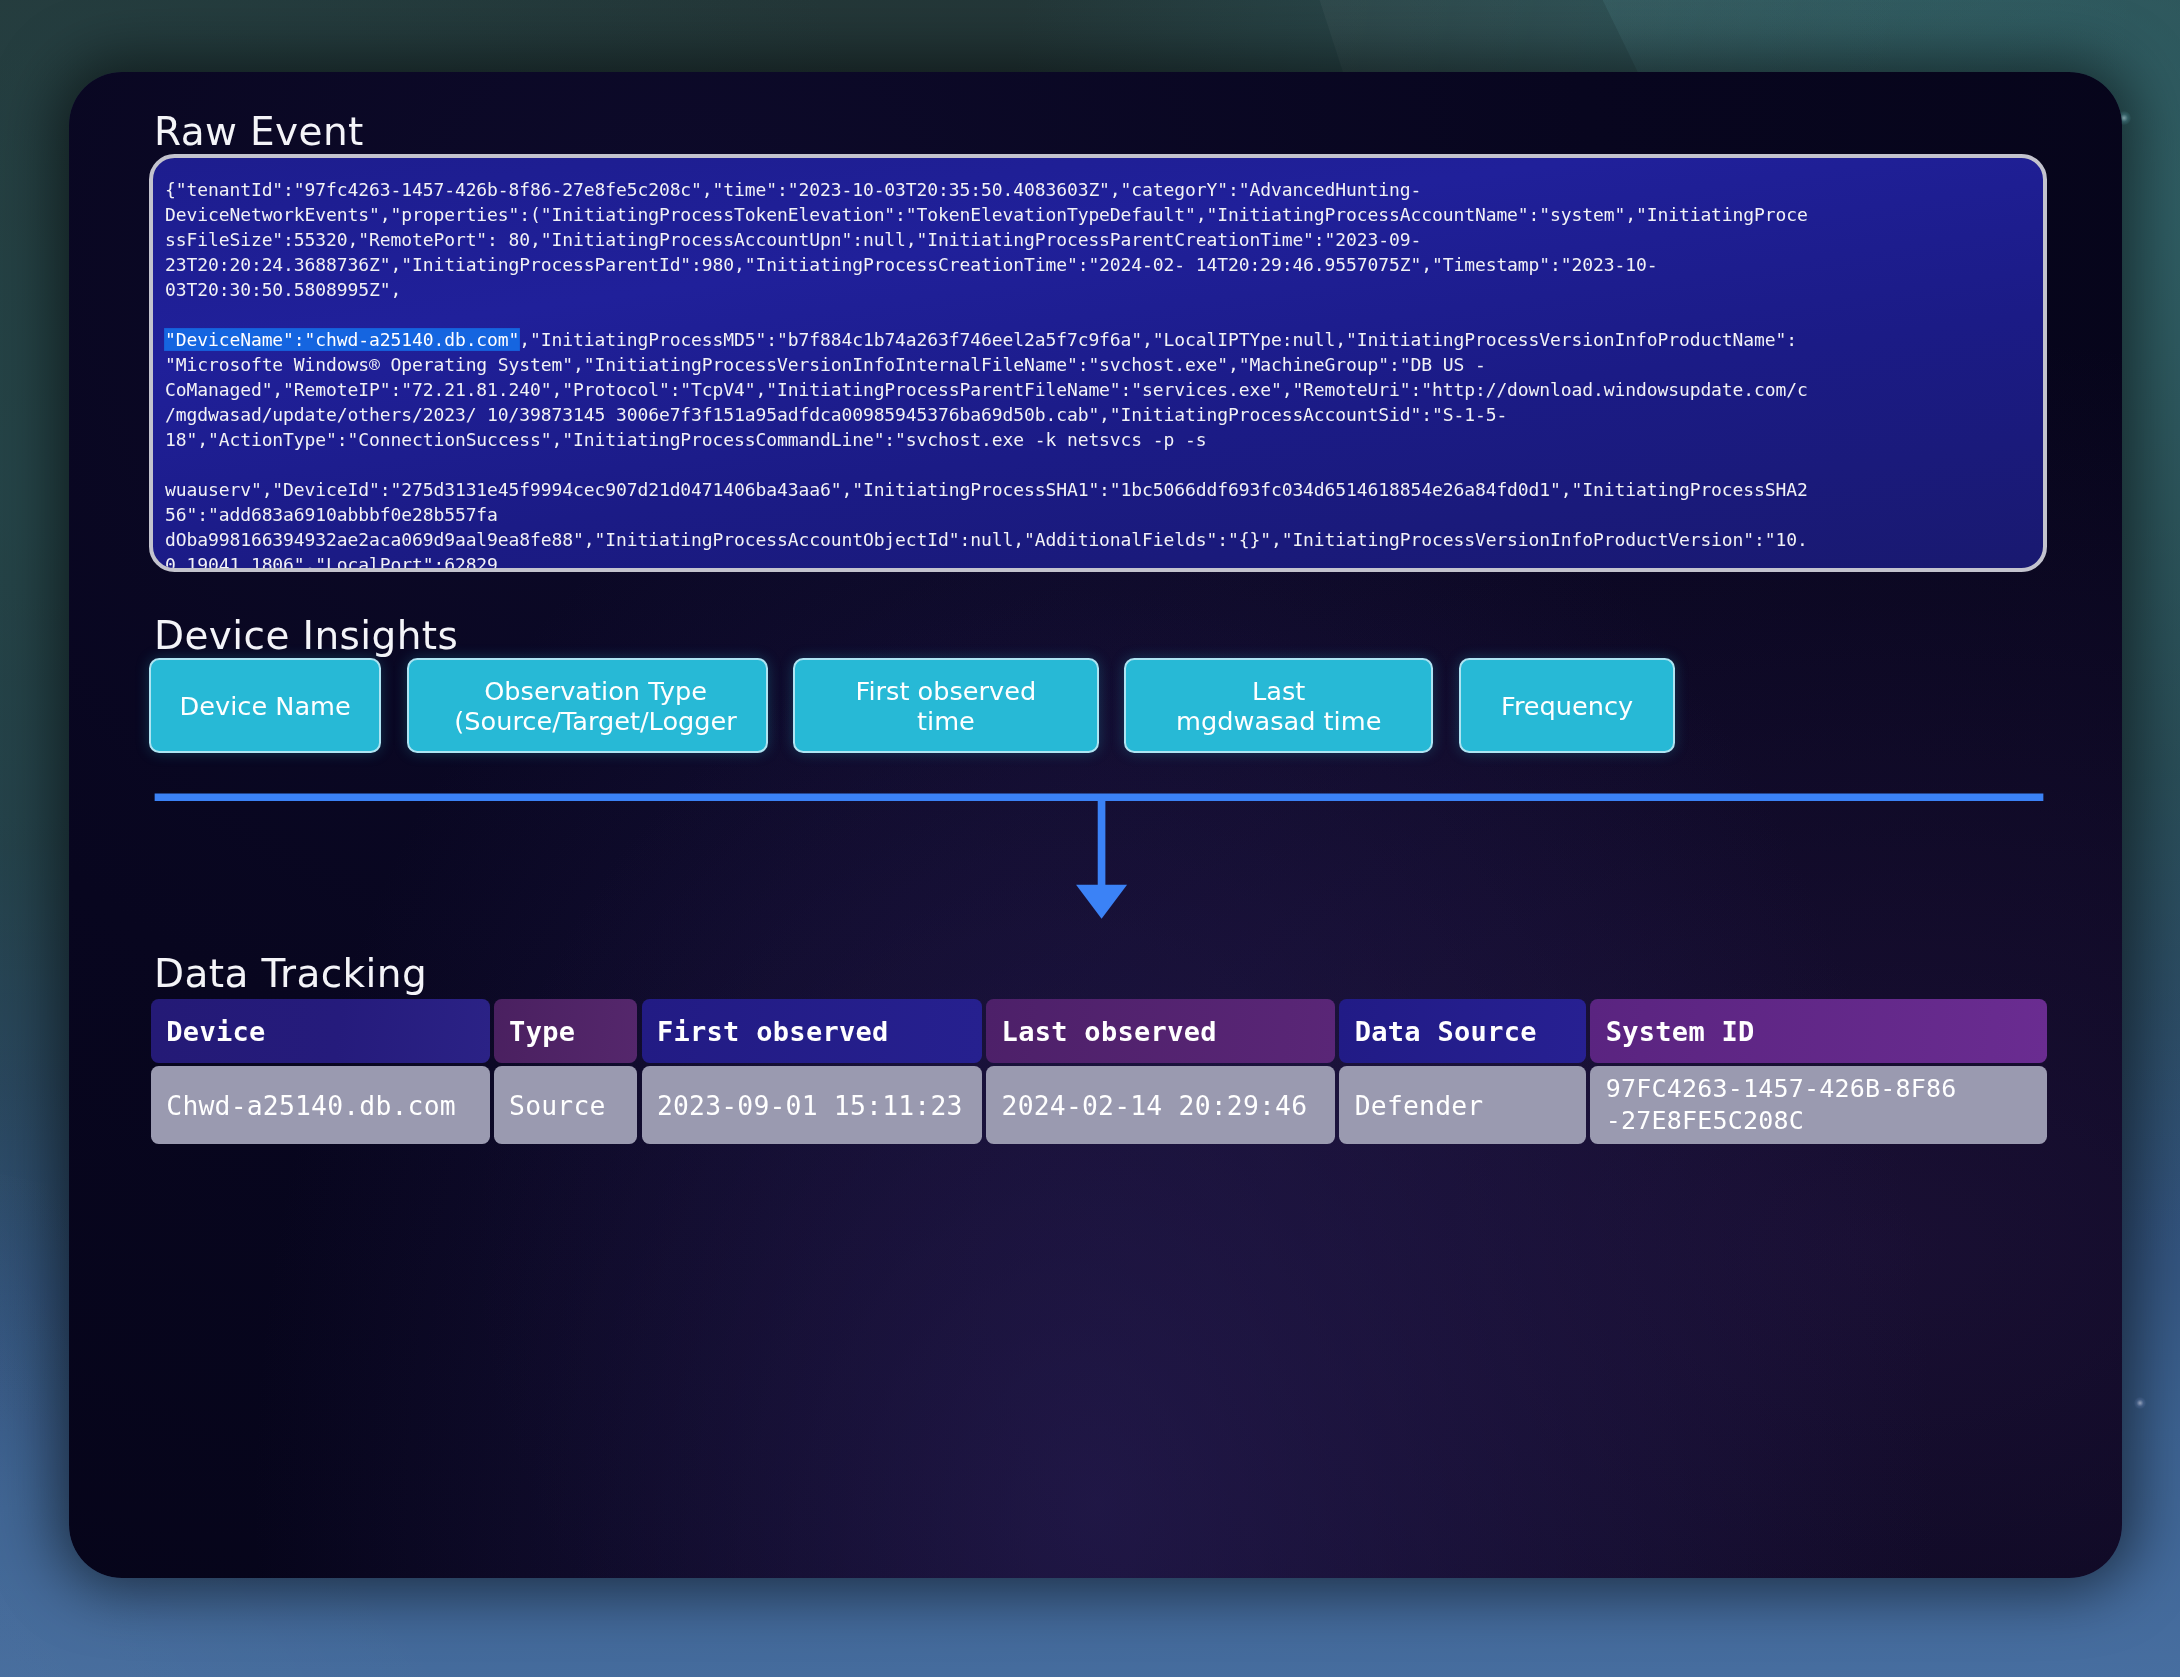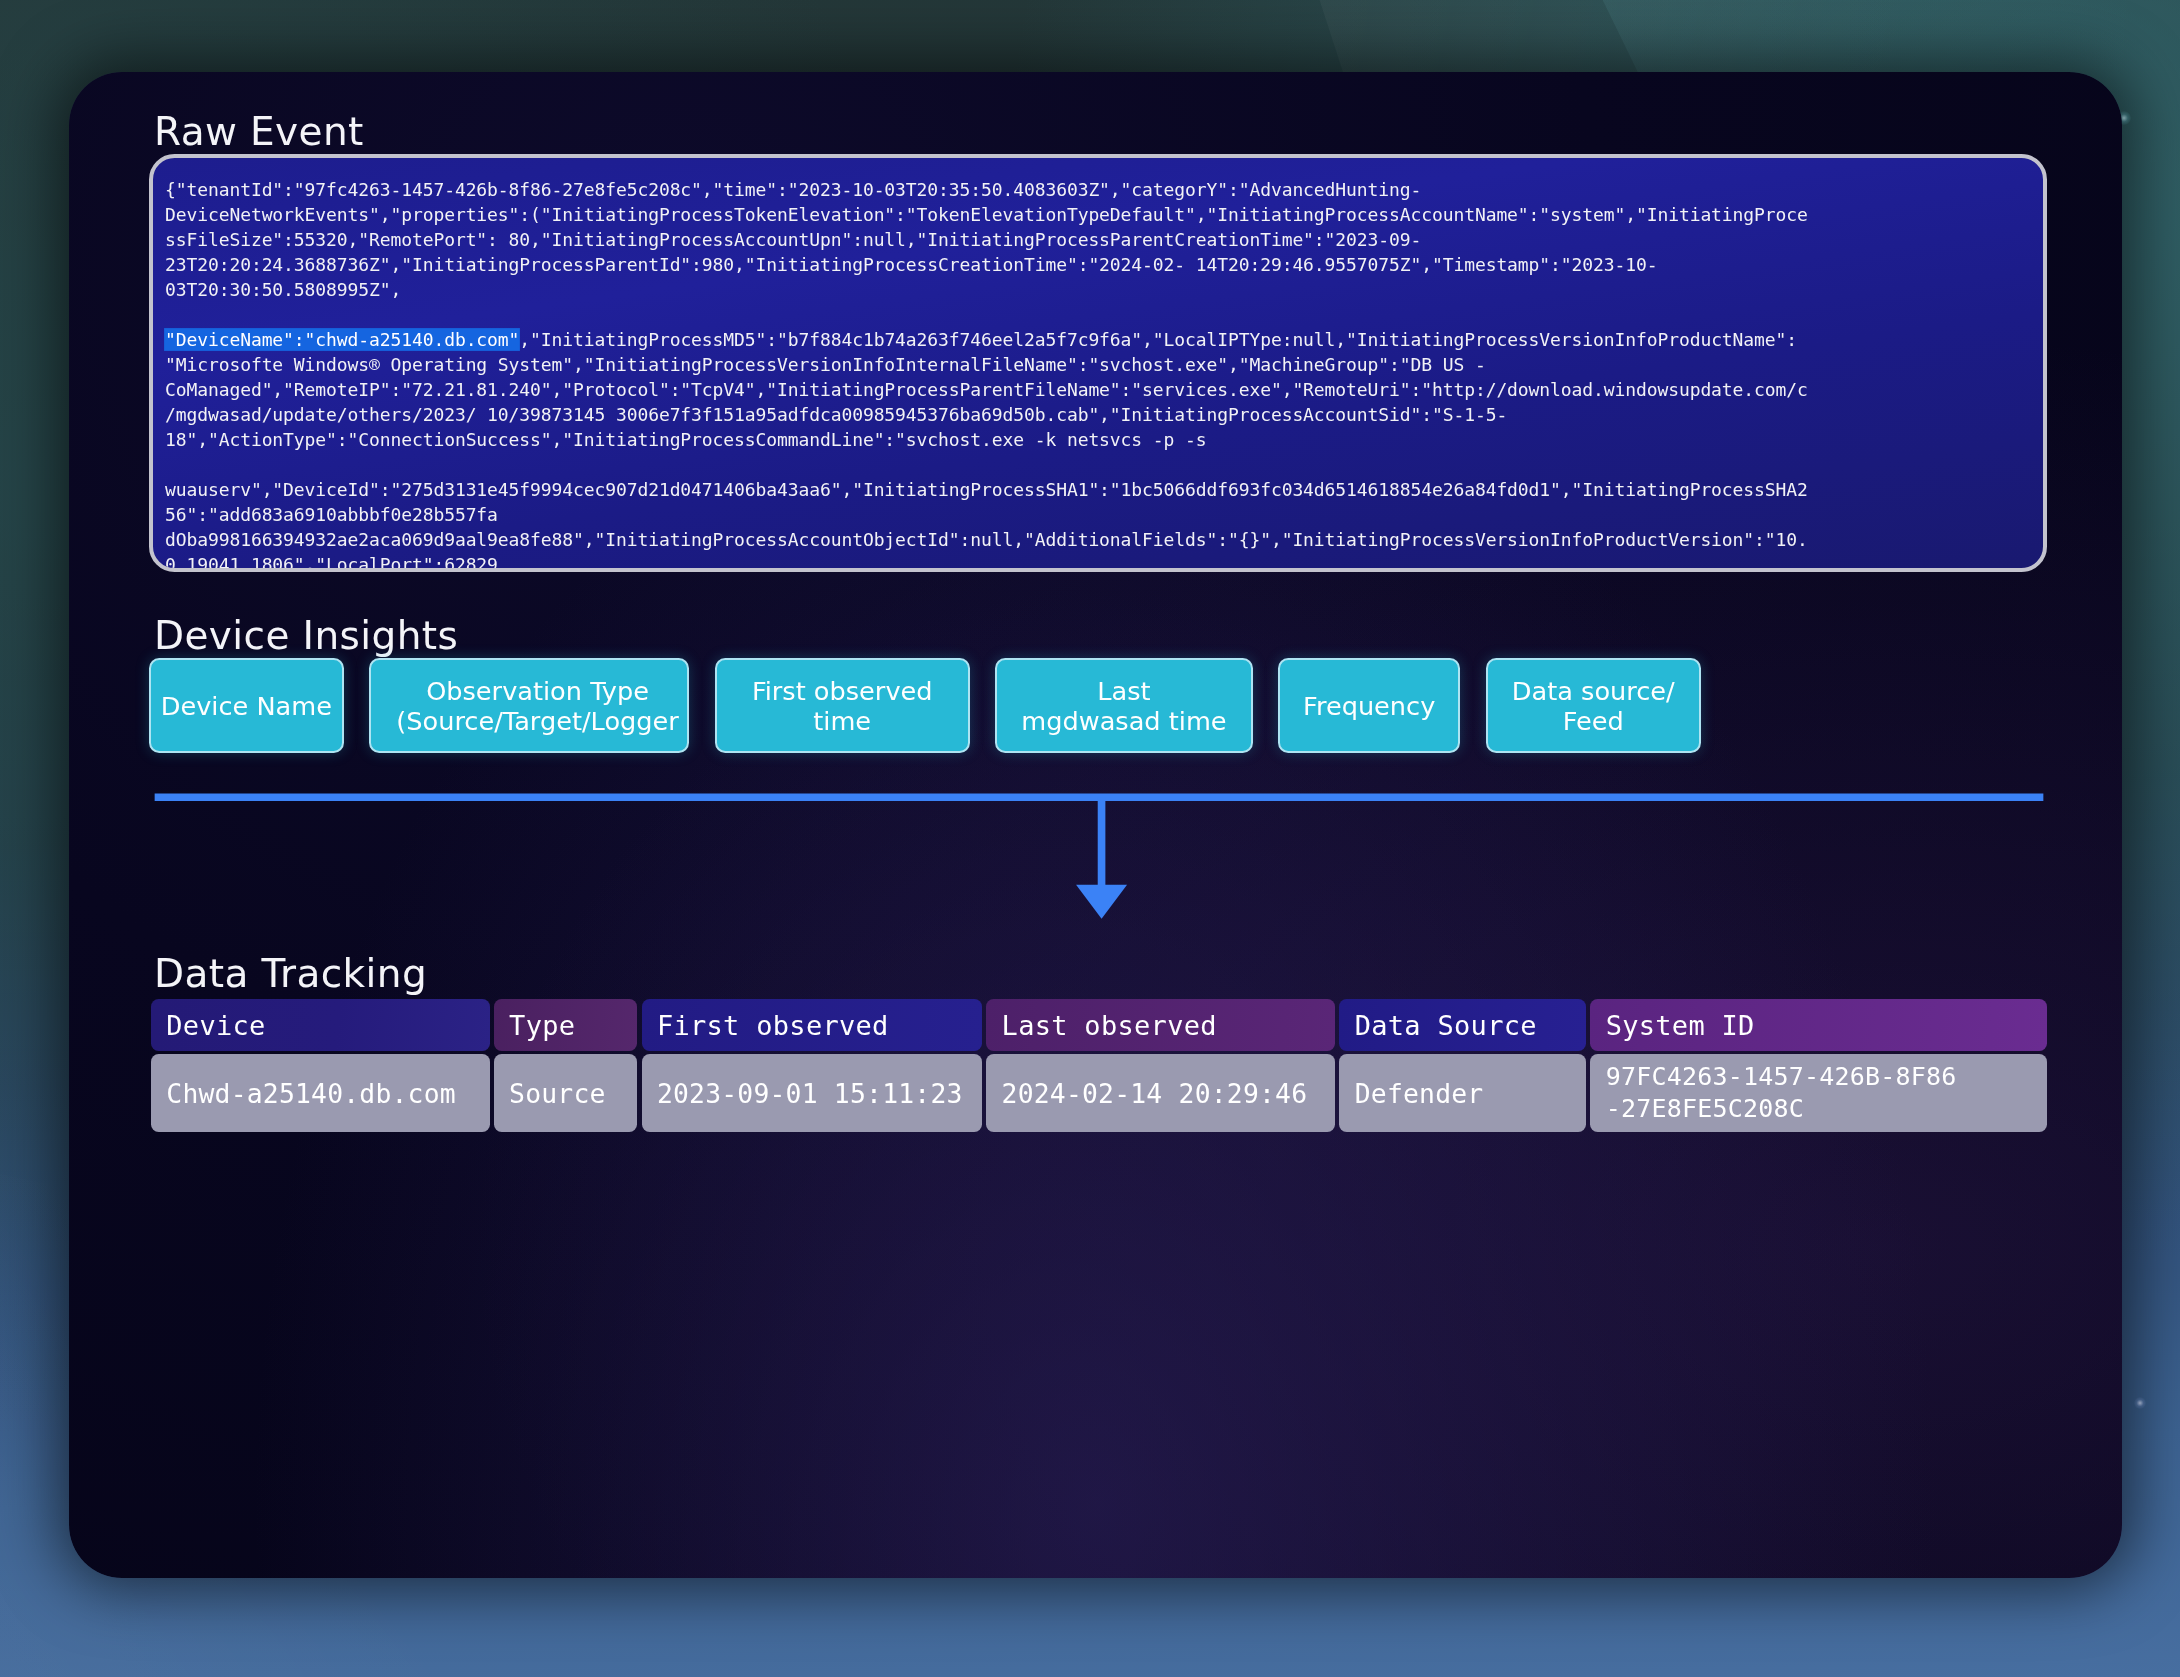--- a/index.html
+++ b/index.html
@@ -190,23 +190,24 @@
     border-radius: 7.7px;
     color: #ffffff;
     font-family: "DejaVu Sans Mono", monospace;
     display: flex;
     align-items: center;
     padding: 0 15.3px;
     white-space: pre-line;
     overflow: hidden;
   }
   .th {
-    height: 52px;
+    height: 64px;
     font-size: 27px;
     letter-spacing: 0.3px;
+    font-weight: bold;
   }
   .td {
     height: 78px;
     font-size: 26.4px;
     background: #9a9ab0;
     color: #ffffff;
     letter-spacing: 0.2px;
     line-height: 31.5px;
   }
   .trow.head { margin-bottom: 3.4px; }
@@ -252,22 +253,20 @@
 
   <div id="insights-row">
     <div class="pill" id="pill-0" style="background: rgb(39, 185, 214); border-color: rgb(174, 228, 242);">Device Name</div>
     <div class="pill" id="pill-1" style="background: rgb(39, 185, 214); border-color: rgb(174, 228, 242);">Observation Type
 (Source/Target/Logger</div>
     <div class="pill" id="pill-2" style="background: rgb(39, 185, 214); border-color: rgb(174, 228, 242);">First observed
 time</div>
     <div class="pill" id="pill-3" style="background: rgb(39, 185, 214); border-color: rgb(174, 228, 242);">Last
 mgdwasad time</div>
     <div class="pill" id="pill-4" style="background: rgb(39, 185, 214); border-color: rgb(174, 228, 242);">Frequency</div>
-    <div class="pill" id="pill-5" style="background: rgb(39, 185, 214); border-color: rgb(174, 228, 242);">Data source/
-Feed</div>
   </div>
 
   <svg id="connector" viewBox="0 0 2230 160">
     <line id="conn-h" x1="4" y1="5" x2="2226" y2="5" stroke="#3b82f6" stroke-width="9"></line>
     <line id="conn-v" x1="1118" y1="5" x2="1118" y2="118" stroke="#3b82f6" stroke-width="9"></line>
     <polygon id="conn-head" points="1118,148 1088,108 1148,108" fill="#3b82f6"></polygon>
   </svg>
 
   <div class="section-title" id="data-tracking-title">Data Tracking</div>
 

